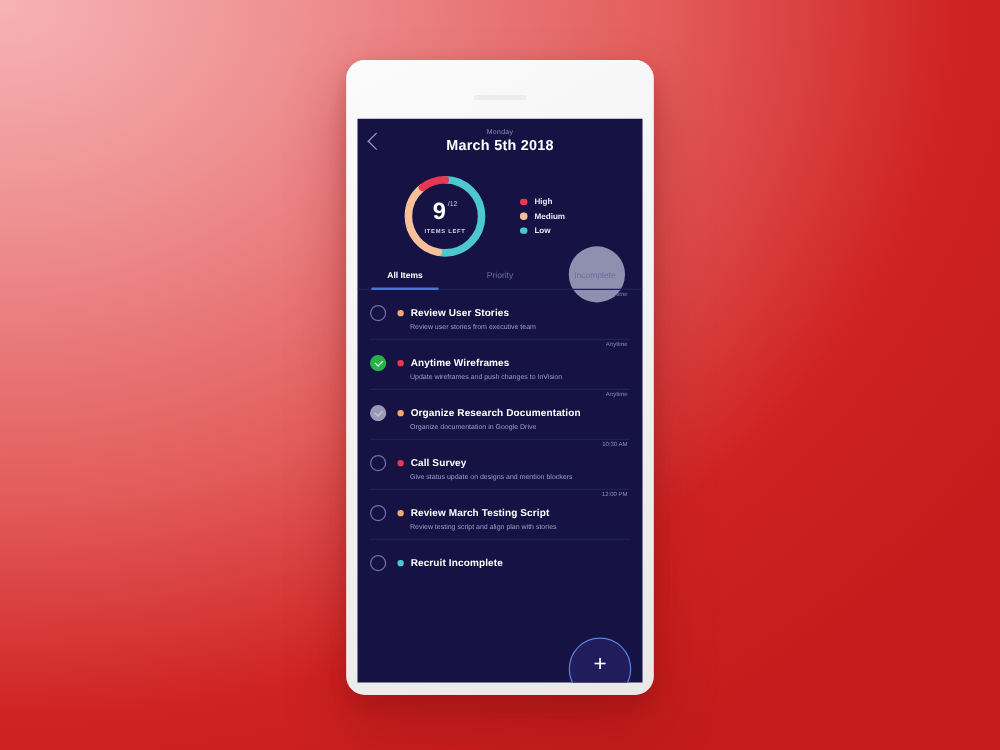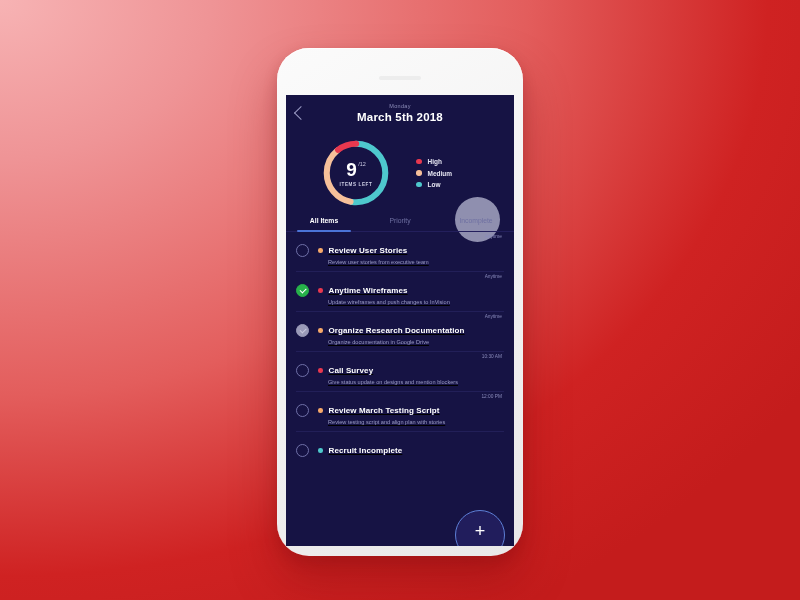--- a/index.html
+++ b/index.html
@@ -7,21 +7,21 @@
   body {
     font-family:"Liberation Sans", sans-serif;
     background:
       radial-gradient(120% 120% at 0% 0%, #f7b3b4 0%, #ef9496 22%, #e35d5c 55%, #cf2222 80%, #c41c1c 100%);
     position:relative;
   }
   
   #phone{
     position:absolute; left:277px; top:48px; width:246px; height:508px;
     background:linear-gradient(150deg,#fbfbfb 0%,#f2f1f1 55%,#e9e8e8 100%);
-    border-radius:32px;
+    border-radius:15px;
     box-shadow:0 26px 46px rgba(120,10,12,.34), 0 6px 14px rgba(120,10,12,.22),
                inset 0 1px 1px rgba(255,255,255,.9);
   }
   #earpiece{
     position:absolute; left:50%; top:28px; transform:translateX(-50%);
     width:42px; height:4px; border-radius:3px; background:#ededed;
   }
   #screen{
     position:absolute; left:9px; top:47px; width:228px; height:451px;
     background:#161344; overflow:hidden;
@@ -57,21 +57,21 @@
     border-radius:50%; background:#9a9ab8; opacity:.92;
   }
   #tabs{ display:flex; position:relative; border-bottom:1px solid #231f5c; }
   .tab{ flex:1; text-align:center; font-size:6.8px; padding:6px 0 7px; color:#6f70a2; cursor:pointer; position:relative; }
   .tab.on{ color:#ffffff; font-weight:bold; }
   .tab.on::after{
     content:""; position:absolute; left:14%; right:14%; bottom:-1px; height:1.6px;
     background:#4b74d8; border-radius:2px;
   }
   
-  #list{ padding:0 10px;text-decoration:underline; }
+  #list{ padding:0 10px; }
   .row{ position:relative; padding:7px 0 6px; border-bottom:1px solid #221f58; }
   .row:last-child{ border-bottom:none; }
   .time{ position:absolute; right:2px; top:2px; font-size:4.8px; color:#8a8bbb; }
   .rowMain{ display:flex; align-items:center; margin-top:5px; }
   .chk{
     width:13px; height:13px; border-radius:50%; flex:0 0 auto; cursor:pointer;
     border:1.2px solid #6f70a8; position:relative;
   }
   .chk.done{ background:#27b14a; border-color:#27b14a; }
   .chk.pending{ background:#9a9ab8; border-color:#9a9ab8; }

